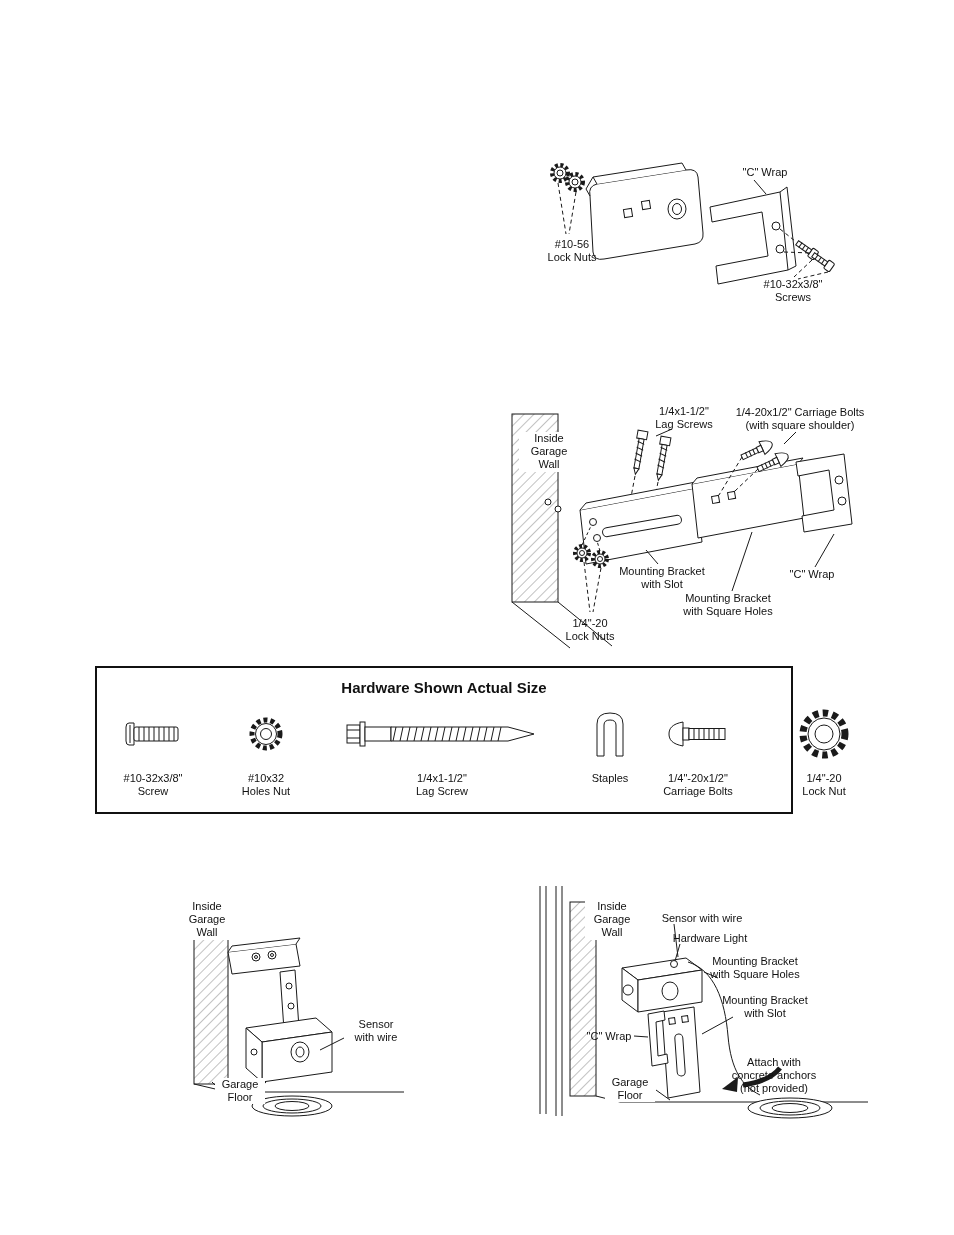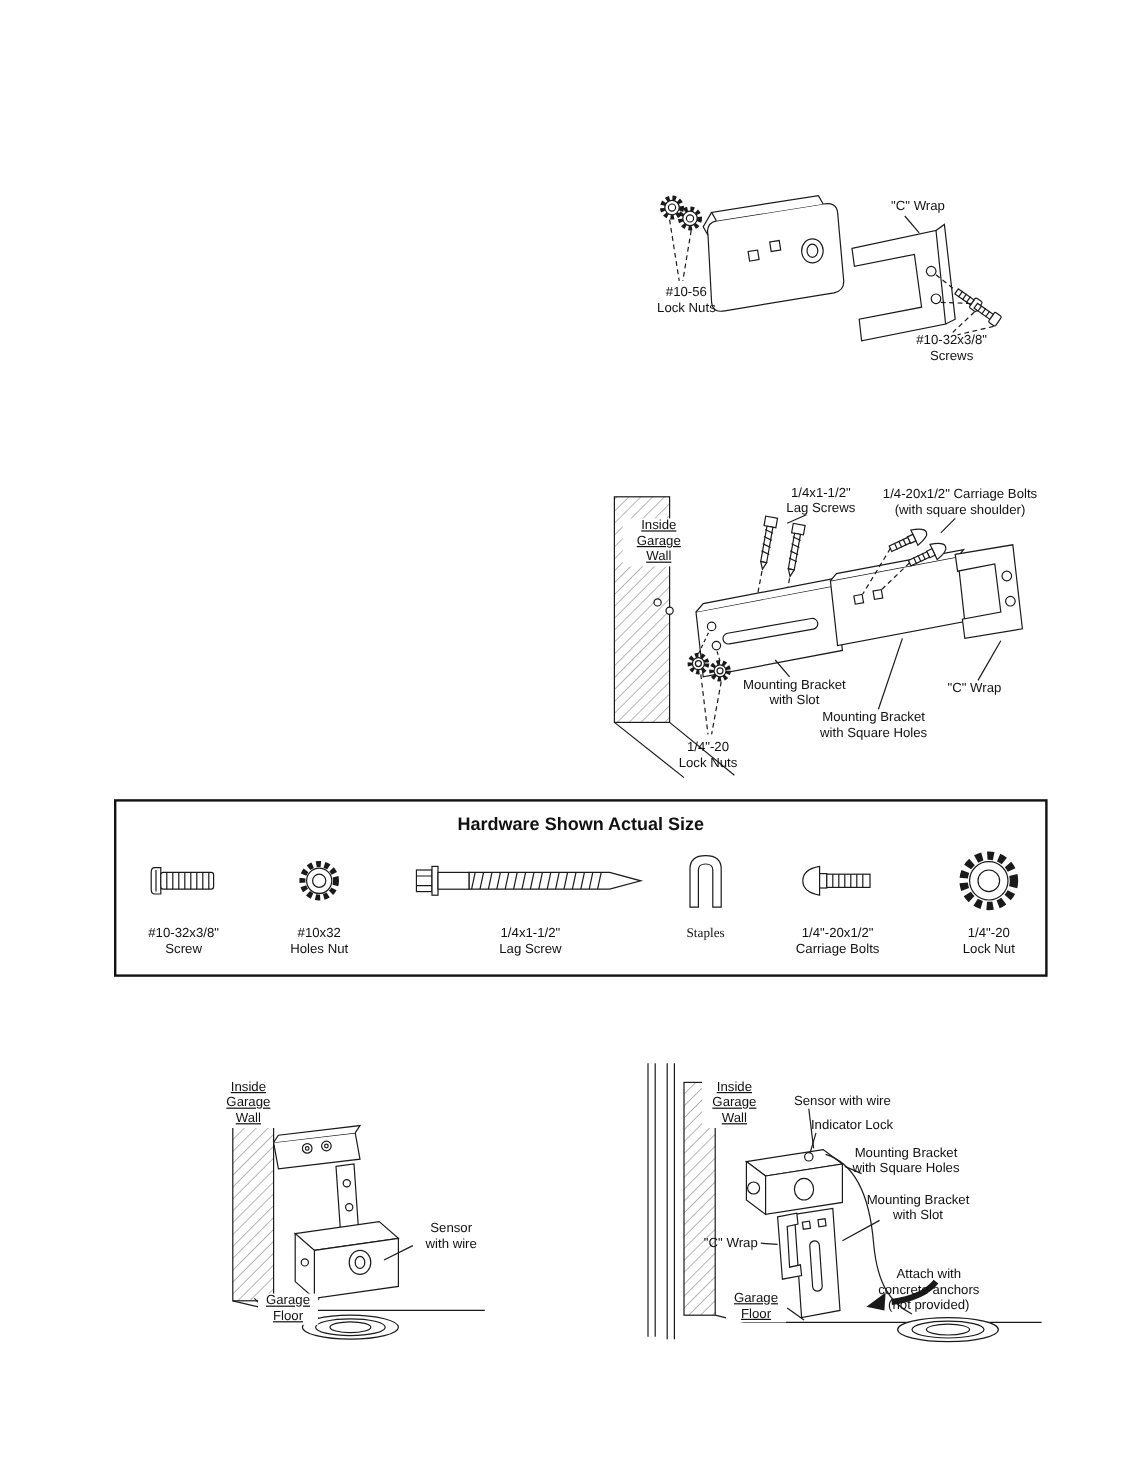--- a/index.html
+++ b/index.html
@@ -7,23 +7,23 @@
   .page {
     position:relative; width:954px; height:1235px; background:#fff;
     font-family:"Liberation Sans", sans-serif; color:#111; overflow:hidden;
   }
   .diagram { position:absolute; }
   .diagram svg { position:absolute; left:0; top:0; }
   .lbl {
     position:absolute; font-size:11px; line-height:1.2; text-align:center;
     white-space:pre-line; z-index:2; color:#111;
   }
-  .lbl.bg { background:#fff;text-decoration:underline; }
+  .lbl.bg { background:#fff; }
   .hwbox {
-    position:absolute; left:95px; top:666px; width:778px; height:148px;
+    position:absolute; left:95px; top:666px; width:698px; height:148px;
     border:2px solid #111; background:#fff;
   }
   .hw-title {
     position:absolute; top:11px; left:0; right:0; text-align:center;
     font-weight:bold; font-size:15px;
   }
   .hw-item { position:absolute; top:34px; text-align:center; }
   .hw-icon { height:64px; display:flex; align-items:center; justify-content:center; }
   .hw-label { font-size:11px; line-height:1.2; white-space:pre-line; margin-top:6px; }
 </style>
@@ -277,21 +277,21 @@
               <line x1="141" y1="10" x2="138" y2="24"></line>
             <line x1="148" y1="10" x2="145" y2="24"></line>
               <line x1="155" y1="10" x2="152" y2="24"></line>
           </g>
         </svg>
       </div>
       <div class="hw-label">1/4x1-1/2"
 Lag Screw</div>
     </div>
 
-    <div class="hw-item" style="left:446px; width:90px;font-family:Liberation Serif, serif;">
+    <div class="hw-item" style="left:468px; width:90px;">
       <div class="hw-icon">
         <svg width="34" height="48" viewBox="0 0 34 48">
           <path d="M 4,46 L 4,14 Q 4,3 17,3 Q 30,3 30,14 L 30,46 L 23,46 L 23,15 Q 23,10 17,10 Q 11,10 11,15 L 11,46 Z" fill="#fff" stroke="#1a1a1a"></path>
         </svg>
       </div>
       <div class="hw-label">Staples</div>
     </div>
 
     <div class="hw-item" style="left:541px; width:120px;">
       <div class="hw-icon">
@@ -440,21 +440,21 @@
         <line x1="190" y1="94" x2="176" y2="88"></line>
         <line x1="205" y1="133" x2="174" y2="150"></line>
         <line x1="106" y1="152" x2="120" y2="153"></line>
         <line x1="128" y1="206" x2="142" y2="216"></line>
       </g>
     </svg>
     <div class="lbl bg" style="left:57px; top:16px; width:54px;">Inside
 Garage
 Wall</div>
     <div class="lbl" style="left:124px; top:28px; width:100px;">Sensor with wire</div>
-    <div class="lbl" style="left:134px; top:48px; width:96px;">Indicator Lock</div>
+    <div class="lbl" style="left:134px; top:48px; width:96px;">Hardware Light</div>
     <div class="lbl" style="left:165px; top:71px; width:124px;">Mounting Bracket
 with Square Holes</div>
     <div class="lbl" style="left:179px; top:110px; width:116px;">Mounting Bracket
 with Slot</div>
     <div class="lbl" style="left:56px; top:146px; width:50px;">"C" Wrap</div>
     <div class="lbl" style="left:191px; top:144px; width:110px;margin-top:28px;">Attach with
 concrete anchors
 (not provided)</div>
     <div class="lbl bg" style="left:77px; top:192px; width:50px;">Garage
 Floor</div>

